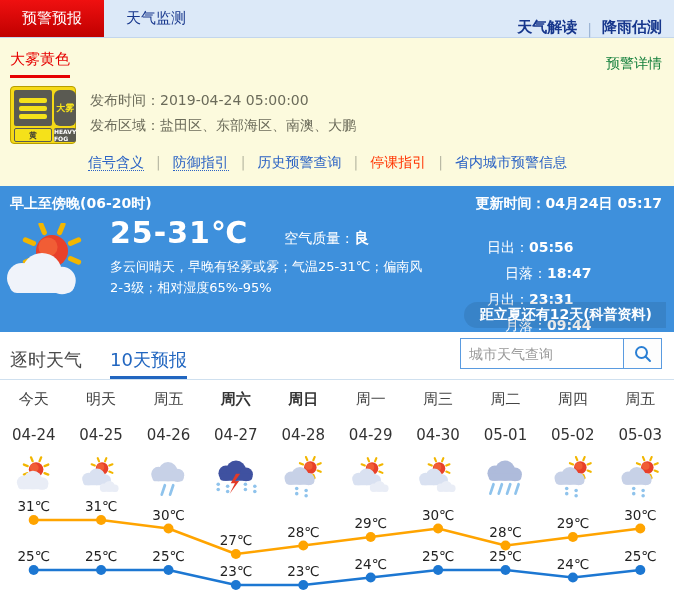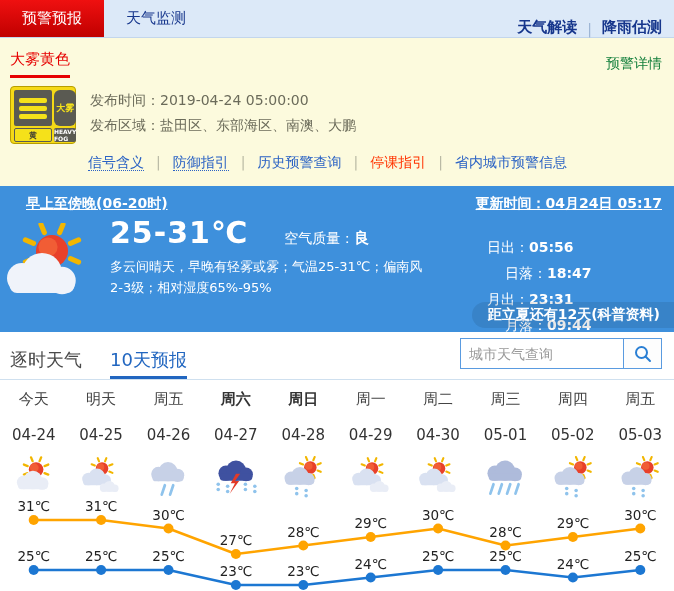--- a/index.html
+++ b/index.html
@@ -33,33 +33,33 @@
   .warn-info { margin-left:14px; padding-top:2px; }
   .warn-info .line { color:#6b6b5a; font-size:14px; line-height:25px; }
   .warn-links { margin:10px 0 0 88px; font-size:14px; }
   .warn-links a { text-decoration:none; cursor:pointer; }
   .warn-links a.link { color:#2a62c4; }
   .warn-links a.dotted { border-bottom:1px dotted #2a62c4; }
   .warn-links a.alert { color:#f30;text-align:center; }
   .warn-links .sep { color:#b9b9a4; margin:0 12px; }
   
   .current-section { height:146px; background:#3e90dc; color:#fff; position:relative; }
-  .cur-head { display:flex; justify-content:space-between; padding:9px 12px 0 26px; font-size:14px; font-weight:bold;text-decoration:underline; }
+  .cur-head { display:flex; justify-content:space-between; padding:9px 12px 0 10px; font-size:14px; font-weight:bold; }
   .cur-body { display:flex; margin-top:2px; }
   .cur-icon { width:96px; display:flex; justify-content:center; padding-top:8px; }
   .cur-main { margin-left:14px; }
   .temp-row { display:flex; align-items:baseline; }
   .temp-big { font-size:30px; font-weight:bold; letter-spacing:1px; }
   .air { margin-left:36px; font-size:14px; }
   .air b { font-size:15px; }
   .cur-desc { width:322px; font-size:13px; line-height:21px; margin-top:6px; }
   .sunmoon { position:absolute; left:487px; top:48px; font-size:14px; line-height:26px; }
   .sunmoon b { font-weight:bold; }
   .sunmoon .cell { display:inline-block; min-width:92px; }
-  .countdown { position:absolute; right:0; bottom:4px; background:rgba(0,0,0,0.09); border-radius:13px 0 0 13px;
+  .countdown { position:absolute; right:8px; bottom:4px; background:rgba(0,0,0,0.09); border-radius:13px 0 0 13px;
                padding:4px 14px 4px 16px; font-size:14px; font-weight:bold; }
   
   .forecast-section { padding-top:10px; position:relative; }
   .fc-tabs { display:flex; border-bottom:1px solid #cfe0ef; padding-left:10px; height:38px; }
   .fc-tab { margin-right:28px; font-size:18px; color:#4a4a4a; padding-top:6px; cursor:pointer; }
   .fc-tab.active { color:#2166c0; border-bottom:3px solid #2166c0; font-weight:normal; }
   .searchbox { position:absolute; right:12px; top:6px; width:202px; height:31px; border:1px solid #5a9be0; display:flex; background:#fff; }
   .searchbox input { flex:1; border:0; outline:none; padding:0 8px; font-size:14px; color:#333; min-width:0;
                      font-family:"DejaVu Sans","Liberation Sans",sans-serif; }
   .searchbox input::placeholder { color:#999; }
@@ -173,22 +173,22 @@
       </svg>
     </div>
   </div>
   <div class="day-grid" id="day-names">
       <div class="day-col day-name">今天</div>
       <div class="day-col day-name">明天</div>
       <div class="day-col day-name">周五</div>
       <div class="day-col day-name bold">周六</div>
       <div class="day-col day-name bold">周日</div>
       <div class="day-col day-name">周一</div>
+      <div class="day-col day-name">周三</div>
       <div class="day-col day-name">周二</div>
-      <div class="day-col day-name">周三</div>
       <div class="day-col day-name">周四</div>
       <div class="day-col day-name">周五</div>
     </div>
   <div class="day-grid" id="day-dates">
       <div class="day-col day-date">04-24</div>
       <div class="day-col day-date">04-25</div>
       <div class="day-col day-date">04-26</div>
       <div class="day-col day-date">04-27</div>
       <div class="day-col day-date">04-28</div>
       <div class="day-col day-date">04-29</div>

